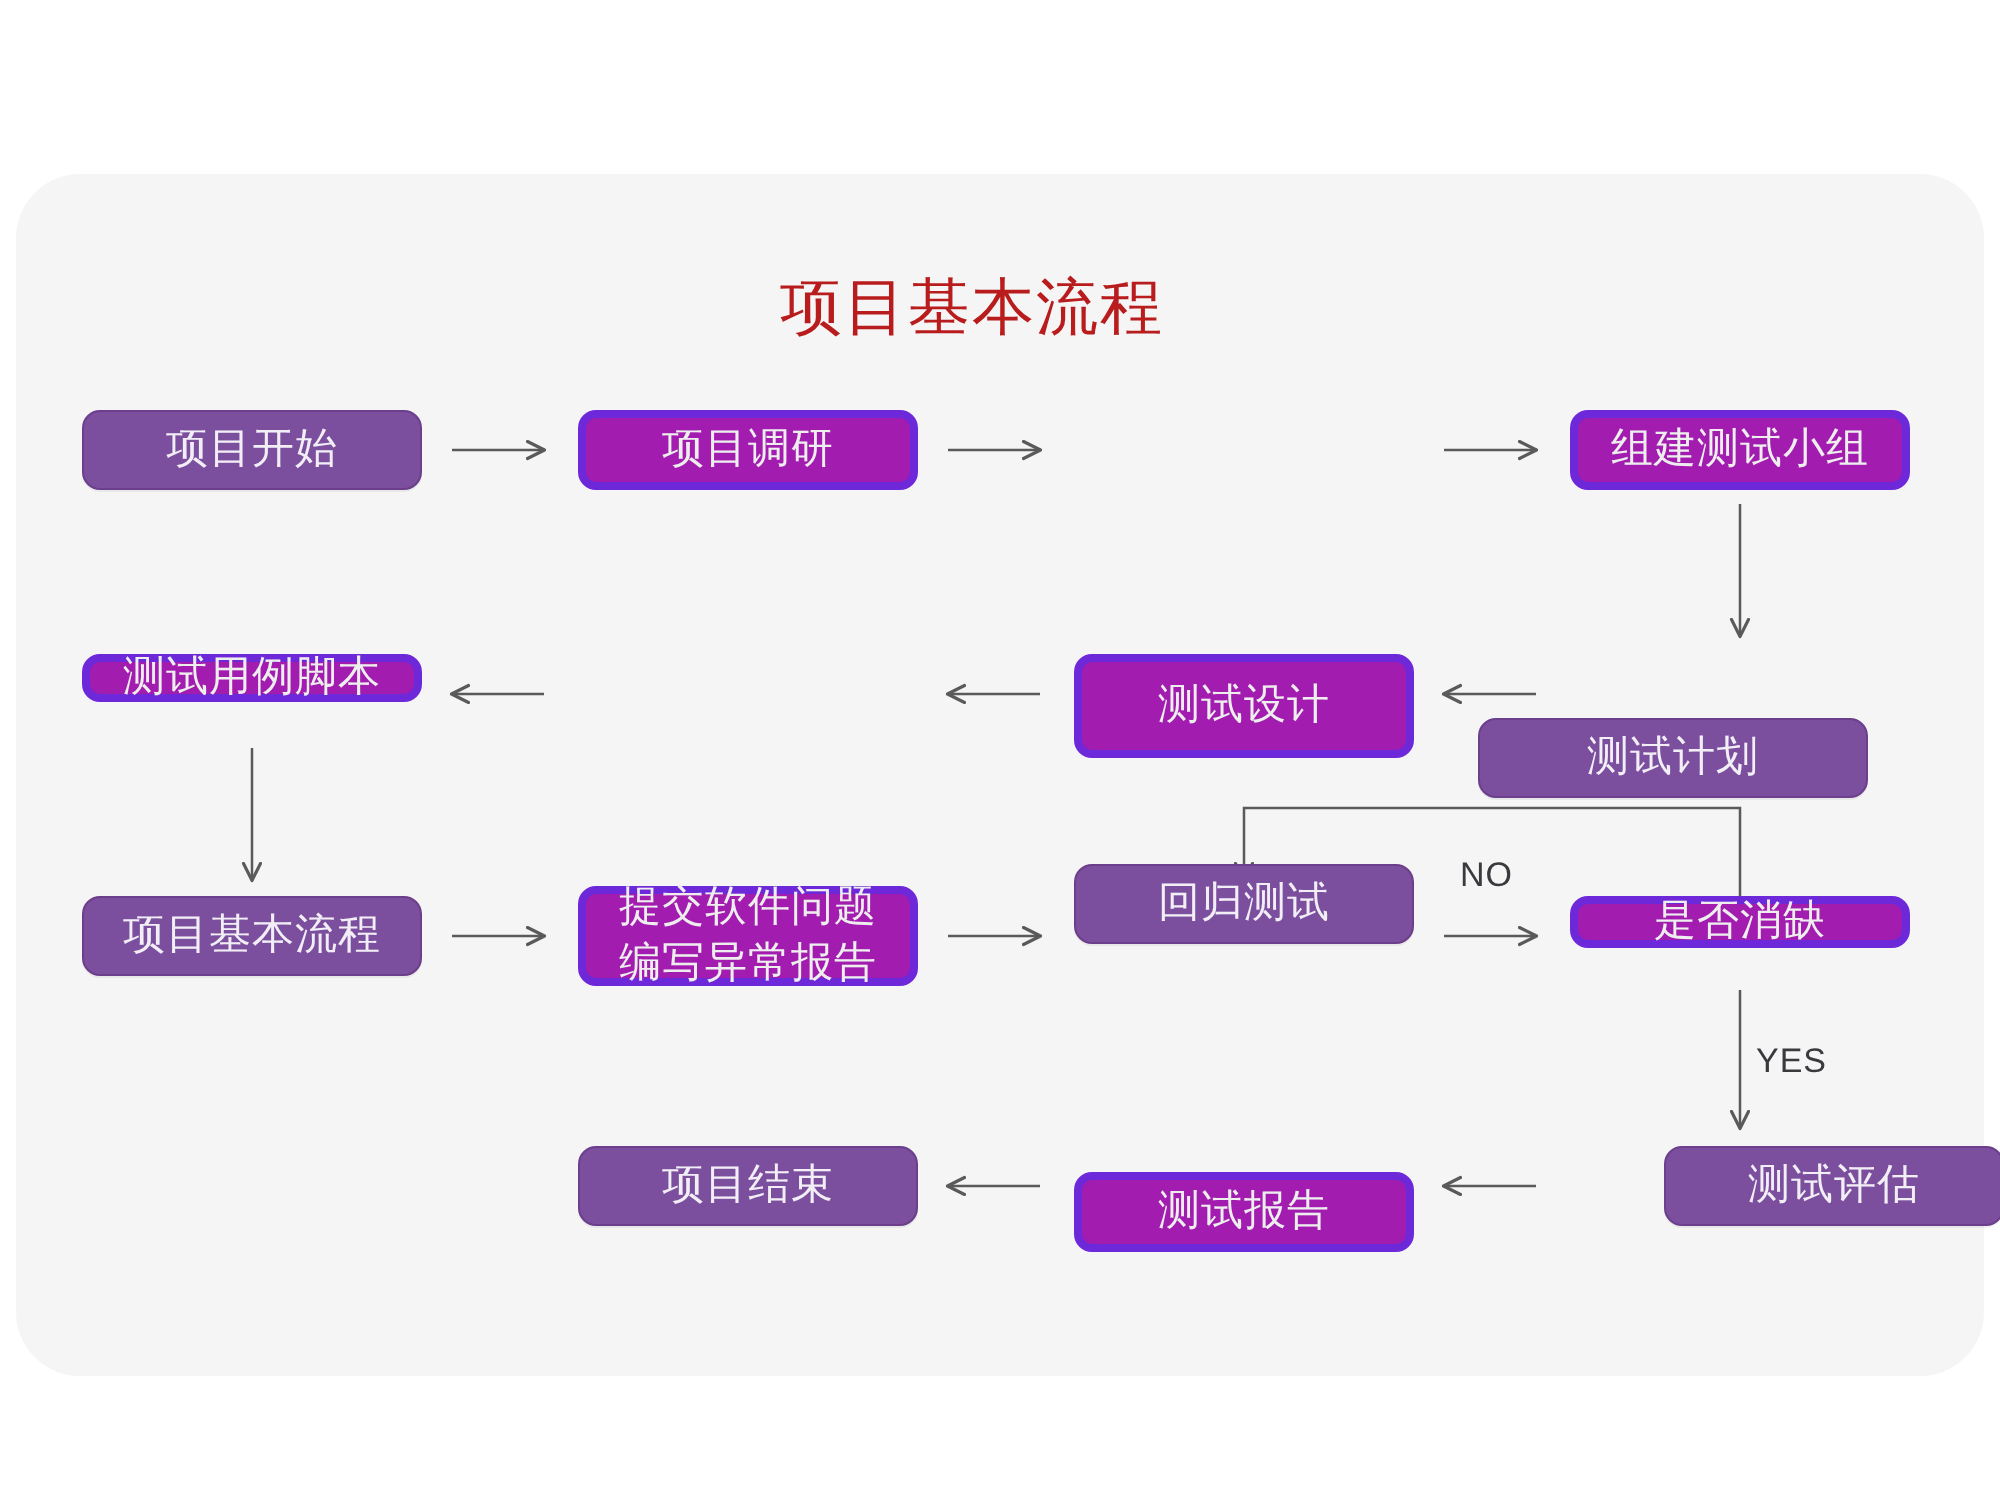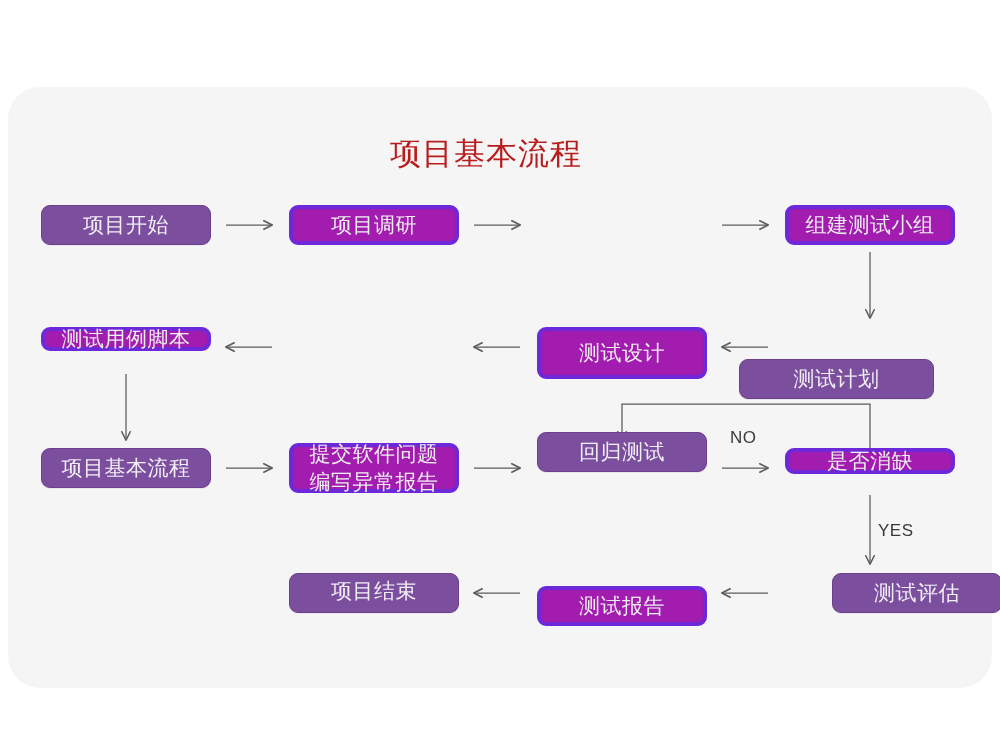--- a/index.html
+++ b/index.html
@@ -149,20 +149,20 @@
   <div class="node gray" style="left:41px;top:327px;width:170px;height:24px;">测试用例脚本</div>
   <div class="node gray" style="left:537px;top:327px;width:170px;height:52px;">测试设计</div>
   <div class="node purple" style="left:739px;top:327px;width:195px;height:40px;margin-top:32px;">测试计划</div>
 
   <div class="node purple" style="left:41px;top:448px;width:170px;height:40px;">项目基本流程</div>
   <div class="node gray" style="left:289px;top:443px;width:170px;height:50px;">提交软件问题
 编写异常报告</div>
   <div class="node purple" style="left:537px;top:432px;width:170px;height:40px;">回归测试</div>
   <div class="node gray" style="left:785px;top:448px;width:170px;height:26px;">是否消缺</div>
 
-  <div class="node purple" style="left:289px;top:573px;width:170px;height:40px;font-family:Liberation Mono, monospace;">项目结束</div>
+  <div class="node purple" style="left:289px;top:573px;width:170px;height:40px;">项目结束</div>
   <div class="node gray" style="left:537px;top:586px;width:170px;height:40px;">测试报告</div>
   <div class="node purple" style="left:832px;top:573px;width:170px;height:40px;">测试评估</div>
 
   <div class="lbl" style="left:730px;top:412px;margin-top:16px;">NO</div>
   <div class="lbl" style="left:878px;top:521px;">YES</div>
 
 </div>
 
 </body></html>

